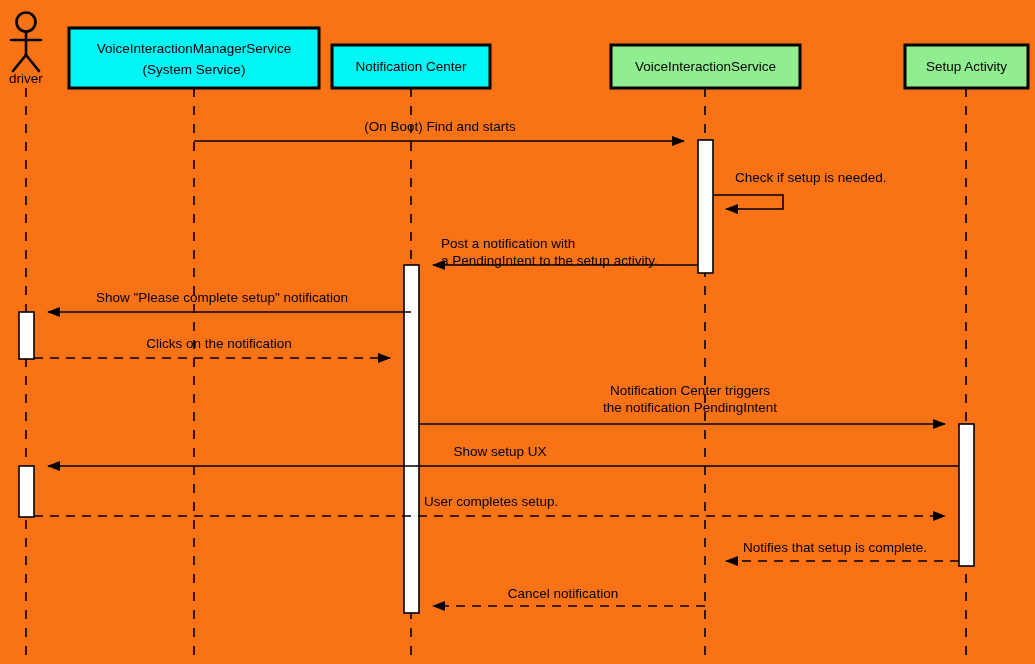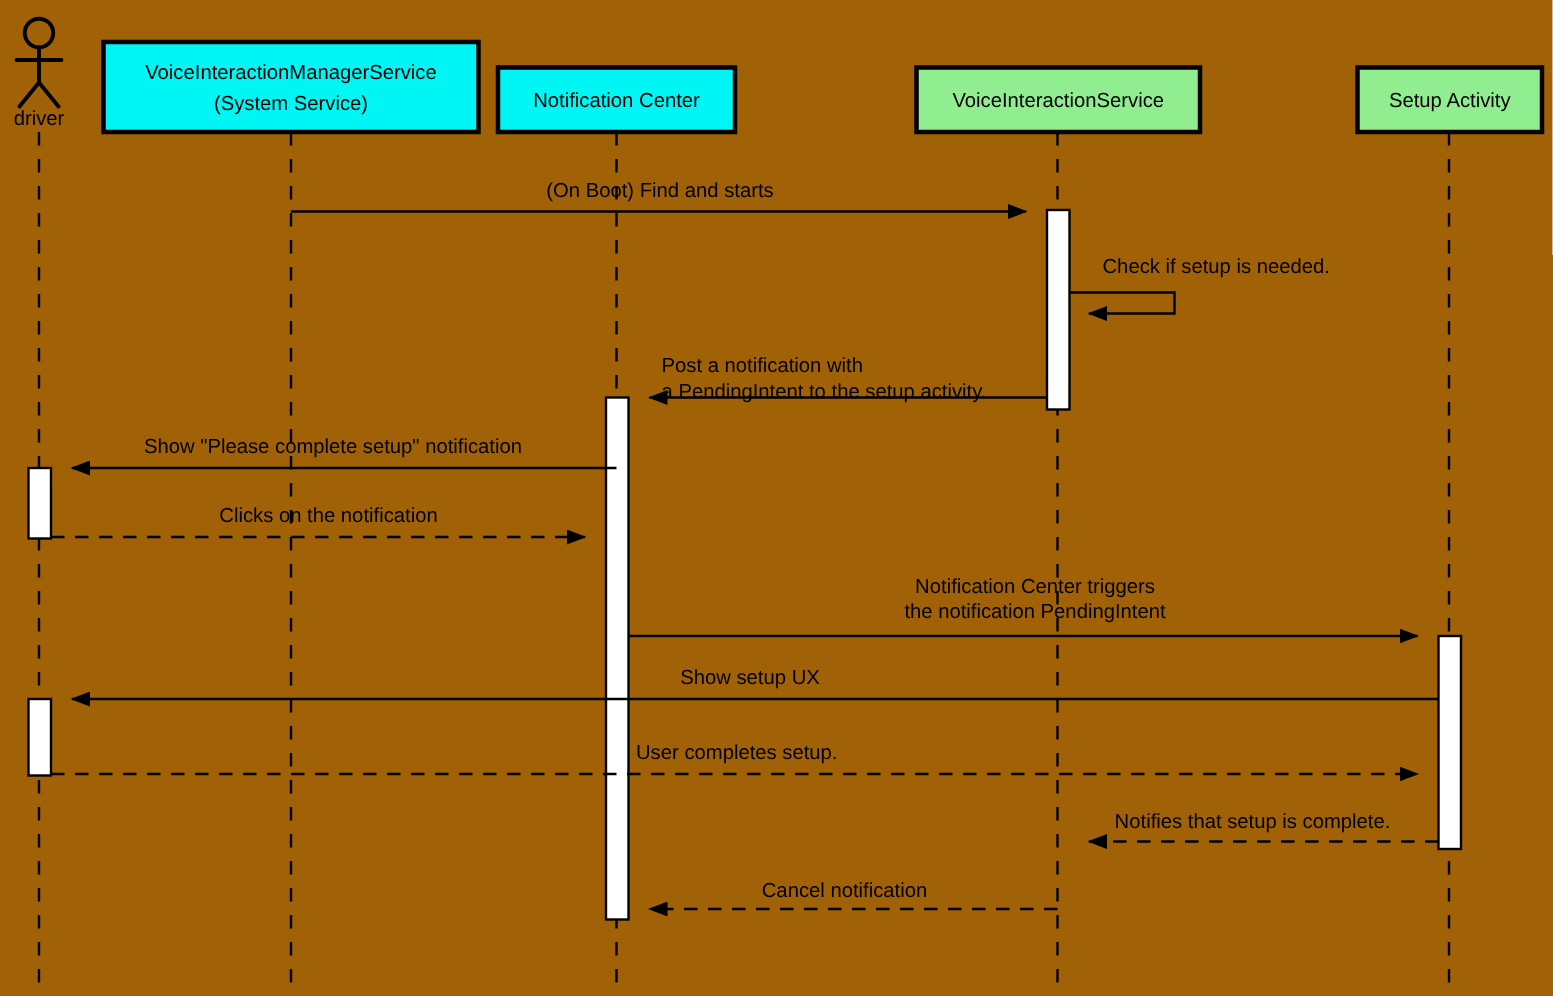--- a/index.html
+++ b/index.html
@@ -11,21 +11,21 @@
   body {
     width: 1035px;
     height: 664px;
     font-family: "Liberation Sans", sans-serif;
     overflow: hidden;
   }
   #diagram-root {
     position: relative;
     width: 1035px;
     height: 664px;
-    background: #a16207;
+    background: #f97316;
   }
   svg.seq-canvas {
     display: block;
     width: 1035px;
     height: 664px;
   }
   .participant-box {
     stroke: #000000;
     stroke-width: 3;
   }

